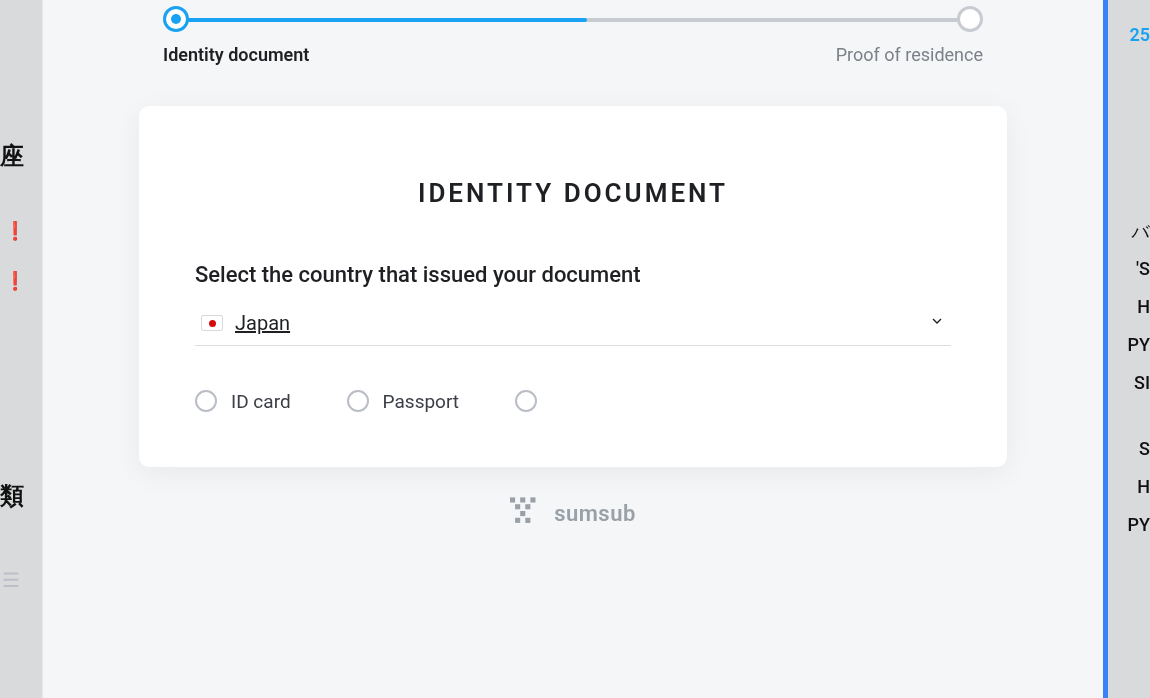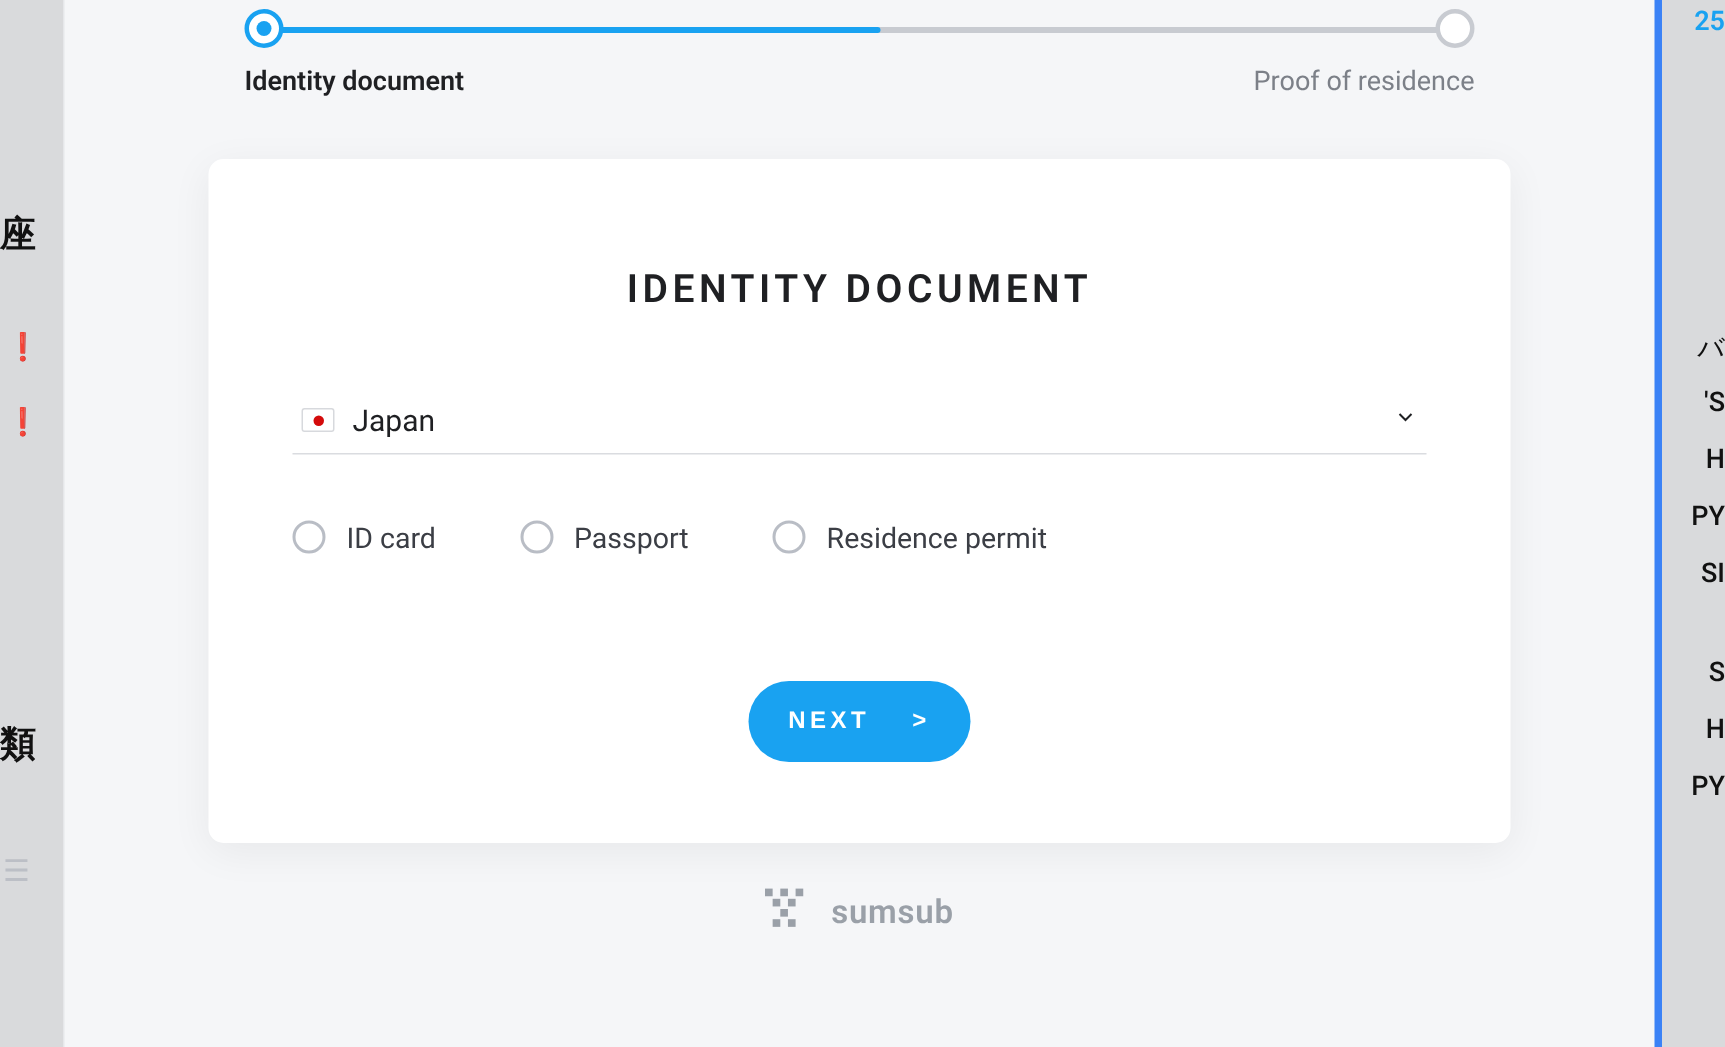--- a/index.html
+++ b/index.html
@@ -17,21 +17,21 @@
     background:#d9dadc;
     width:1150px;
     height:698px;
     overflow:hidden;
     position:relative;
     color:var(--text);
   }
   .bg-left-label{position:absolute;left:0;width:22px;color:#111;font-weight:600;font-size:24px;text-align:left;}
   .bg-right-label{position:absolute;right:0;color:#111;font-weight:500;font-size:18px;}
   .bg-exclaim{position:absolute;left:4px;color:#d90f0f;font-size:18px;}
-  .bg-top-link{position:absolute;right:0;top:4px;color:var(--blue);font-size:18px;font-weight:600;}
+  .bg-top-link{position:absolute;right:0;top:24px;color:var(--blue);font-size:18px;font-weight:600;}
   .bg-menu{position:absolute;left:2px;top:568px;color:#bcbfc6;font-size:20px;}
 
   
   .panel{
     position:absolute;
     left:42px; right:42px; top:0; bottom:0;
     background:var(--panel);
     border-left:1px solid #e6e7ea;
     border-right:5px solid #3b82f6;
   }
@@ -92,20 +92,21 @@
   }
 
   
   .country-select{
     display:flex;align-items:center;
     border-bottom:1px solid #dadce0;
     padding:6px 0 10px 6px;
     position:relative;
     cursor:pointer;
     margin-bottom:44px;
+    text-decoration:underline;
   }
   .flag{
     width:20px;height:14px;border:1px solid #d7d9dd;border-radius:2px;
     margin-right:12px;display:flex;align-items:center;justify-content:center;background:#fff;
   }
   .flag::after{content:"";width:7px;height:7px;border-radius:50%;background:#d40b0b;}
   .country-name{font-size:20px;}
   .chevron{
     position:absolute;right:6px;top:8px;display:inline-block;
   }
@@ -169,20 +170,21 @@
     <div class="step-node last"></div>
     <div class="step-labels">
       <span class="active">Identity document</span>
       <span class="inactive">Proof of residence</span>
     </div>
   </div>
 
   <div class="card">
     <h1>IDENTITY DOCUMENT</h1>
 
+    <div class="section-label">Select the country that issued your document</div>
 
     <div class="country-select">
       <span class="flag"></span>
       <span class="country-name">Japan</span>
       <span class="chevron">
         <svg viewBox="0 0 24 24">
             <polyline points="6 9 12 15 18 9"></polyline>
           </svg>
       </span>
     </div>
@@ -192,28 +194,23 @@
       <label class="radio-item">
         <span class="circle"></span>
         <span>ID card</span>
       </label>
       <label class="radio-item">
         <span class="circle"></span>
         <span>Passport</span>
       </label>
       <label class="radio-item">
         <span class="circle"></span>
-        <span>Residence permit</span>
       </label>
     </div>
 
-    <button class="next-btn">
-      <span>NEXT</span>
-      <span class="arrow">&gt;</span>
-    </button>
   </div>
 
   <div class="footer">
     <span class="logo">
       <span class="mark">
         <svg viewBox="0 0 40 32">
           <rect x="0" y="0" width="6" height="6"></rect>
           <rect x="12" y="0" width="6" height="6"></rect>
           <rect x="24" y="0" width="6" height="6"></rect>
           <rect x="6" y="8" width="6" height="6"></rect>

